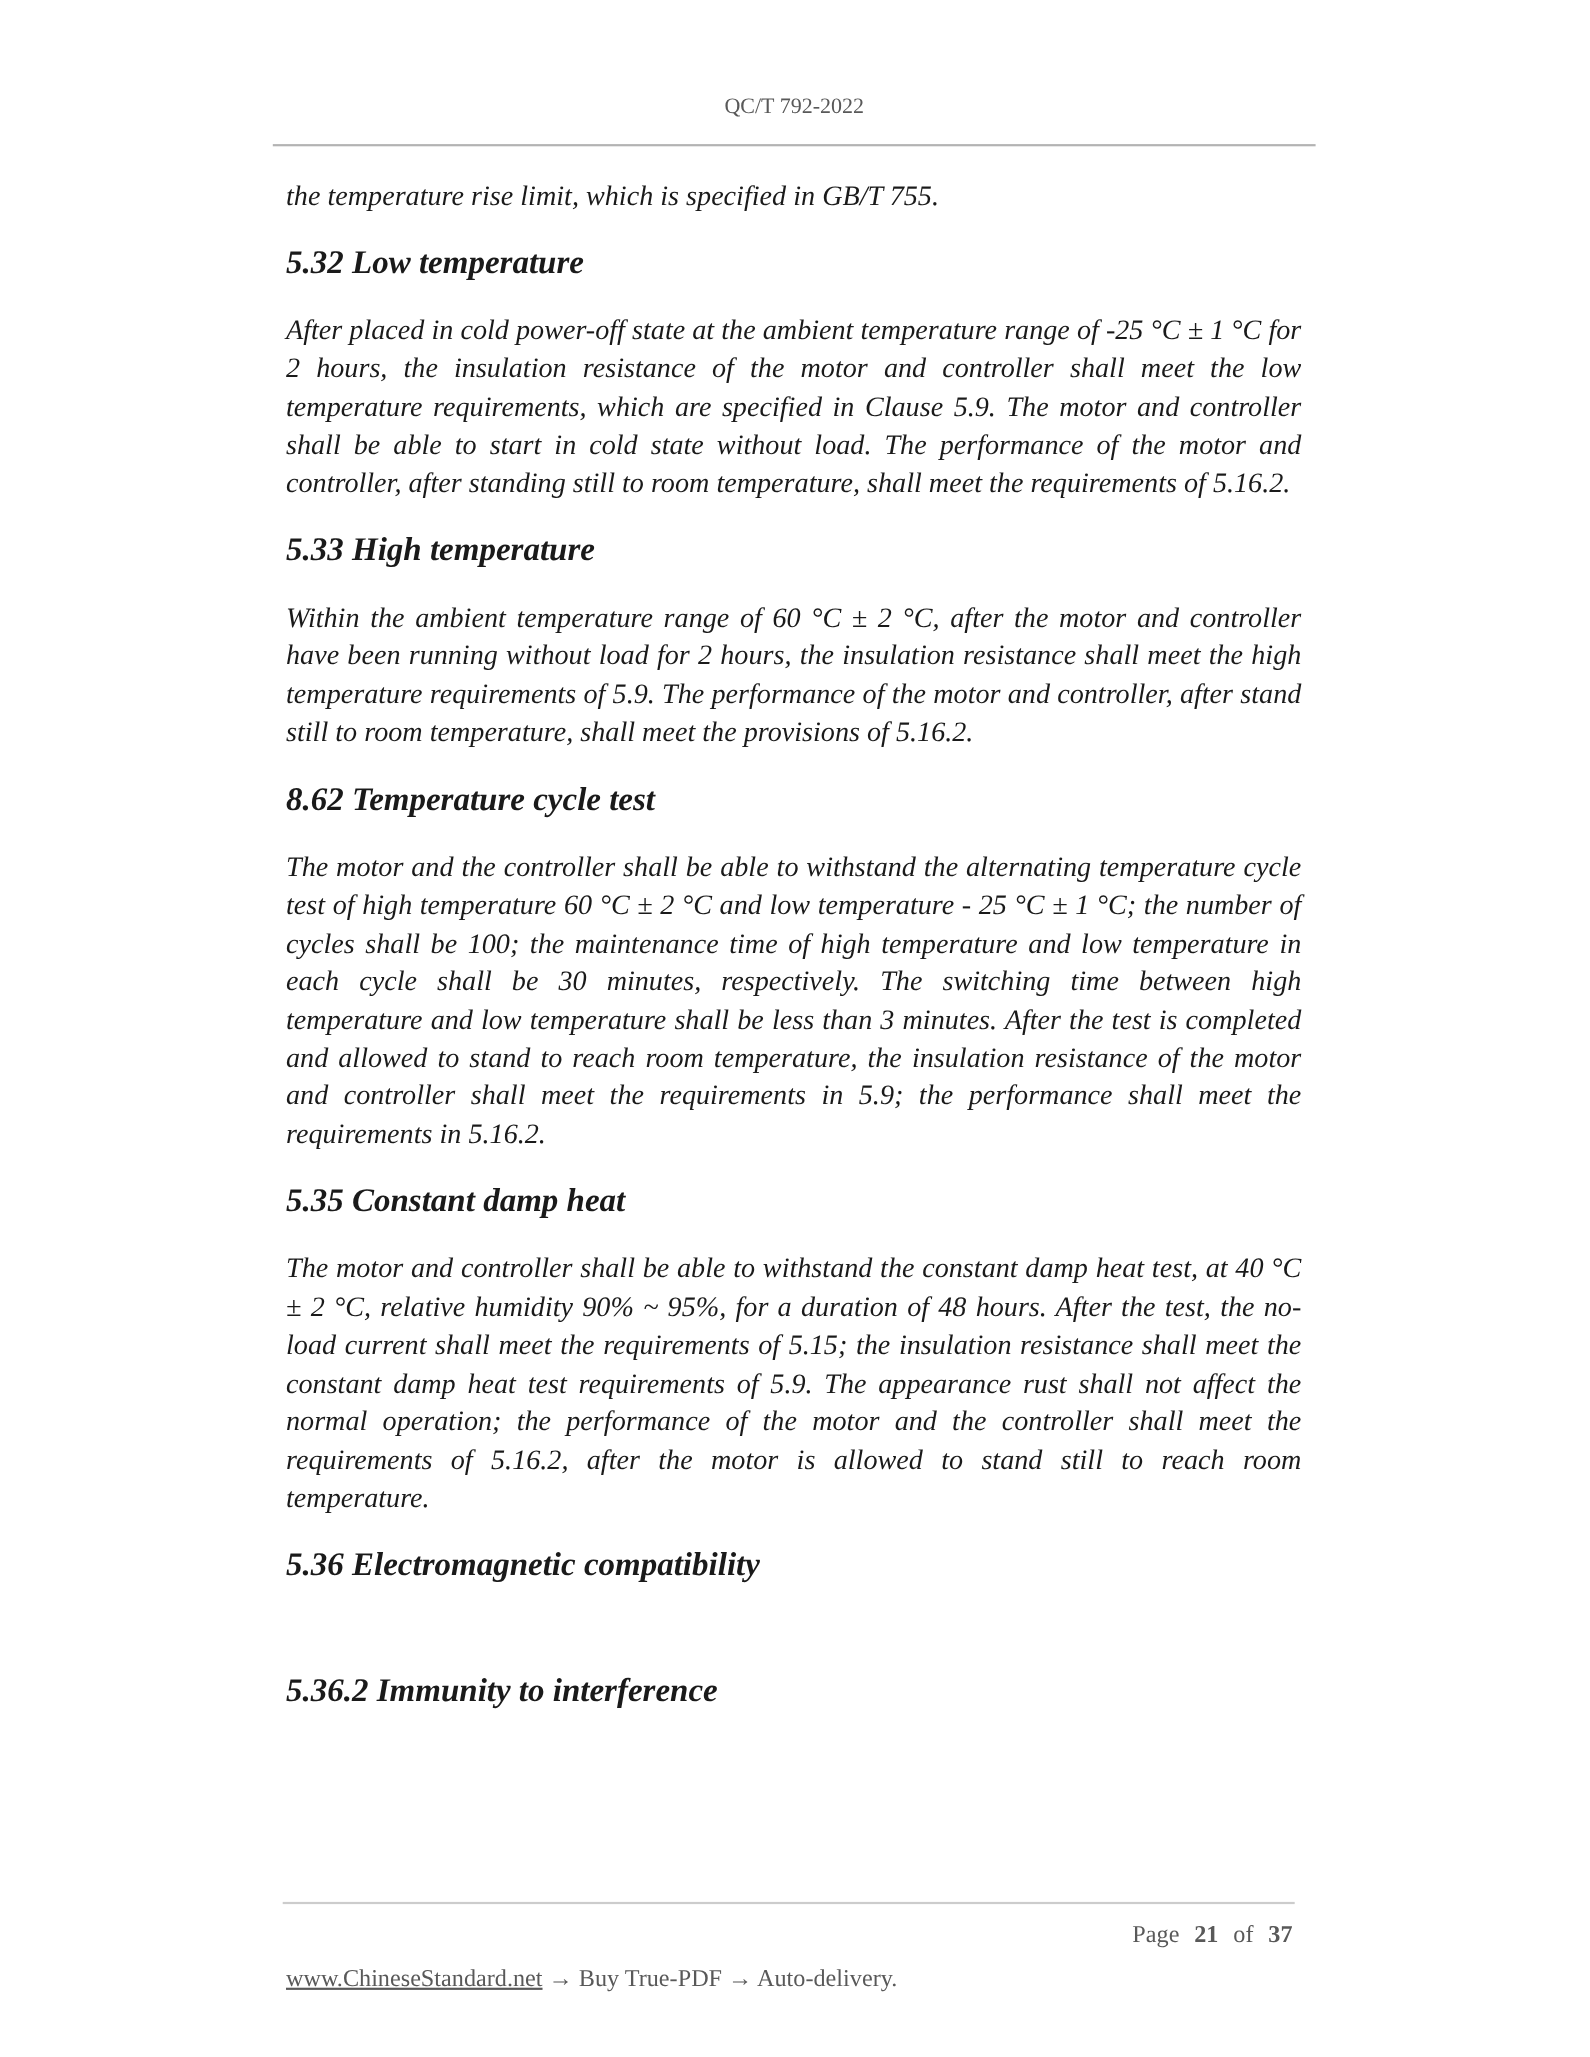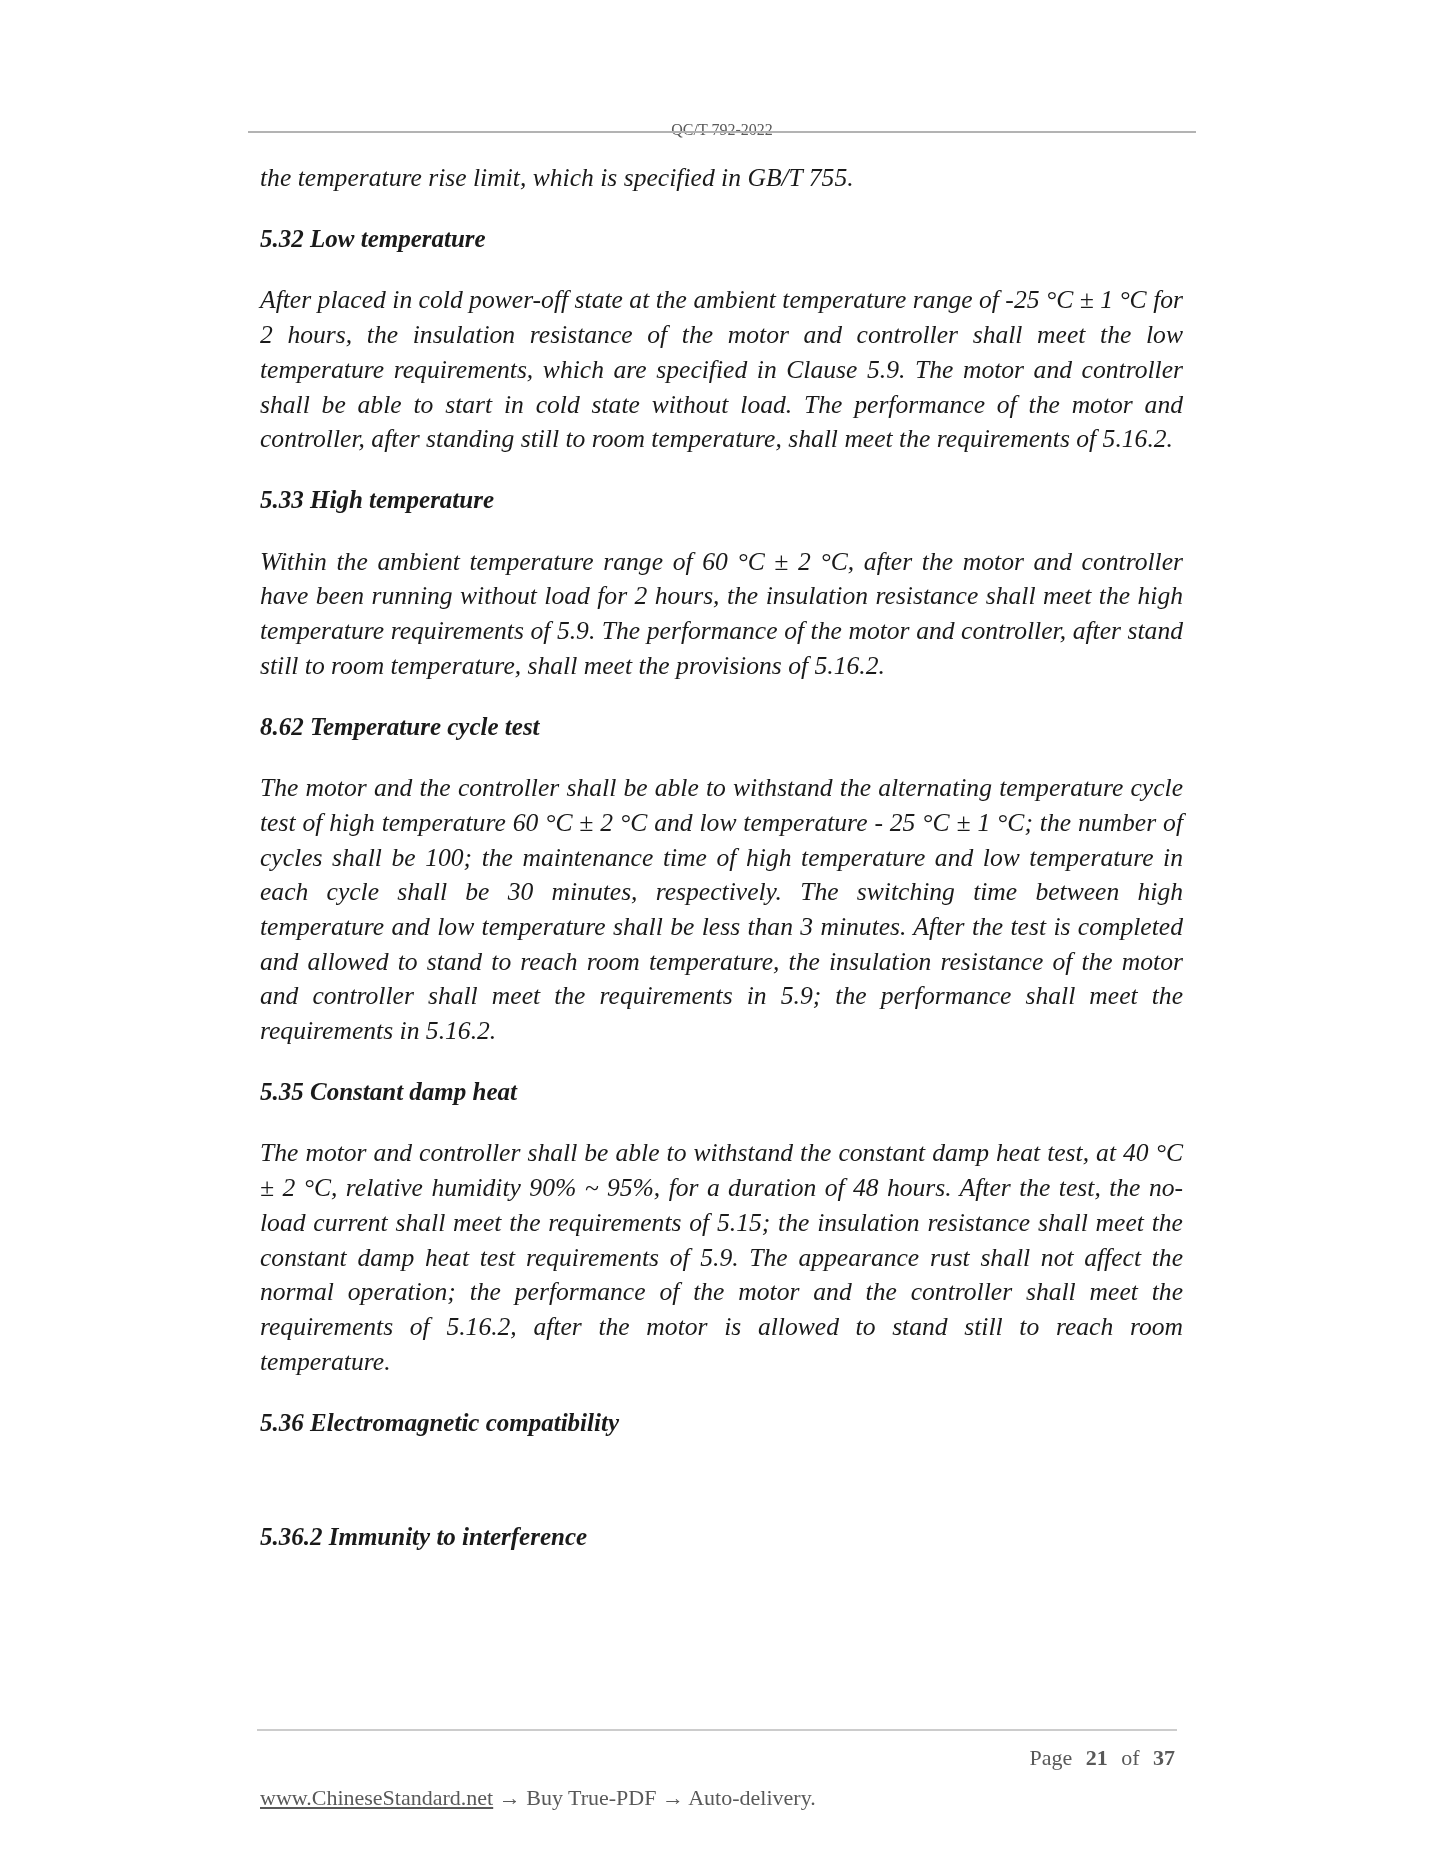--- a/index.html
+++ b/index.html
@@ -14,24 +14,23 @@
       overflow: hidden;
       font-family: "Liberation Serif", "DejaVu Serif", serif;
       color: #1a1a1a;
     }
     .page-header {
       position: absolute;
       left: 248px;
       top: 82px;
       width: 948px;
       text-align: center;
-      font-size: 16px;
+      font-size: 20px;
       color: #595959;
       line-height: 30px;
-      margin-top: 33px;
     }
     .header-rule {
       position: absolute;
       left: 248px;
       top: 131px;
       width: 948px;
       height: 0;
       border-top: 2px solid #b3b3b3;
     }
     .content {
@@ -42,21 +41,21 @@
       font-size: 25.6px;
       line-height: 34.7px;
       font-style: italic;
     }
     .content p {
       margin: 0;
       text-align: justify;
     }
     .content h2 {
       margin: 0;
-      font-size: 25px;
+      font-size: 30px;
       line-height: 34.7px;
       font-weight: bold;
     }
     .gap { height: 26.5px; }
     .footer-rule {
       position: absolute;
       left: 257px;
       top: 1729px;
       width: 920px;
       height: 0;

